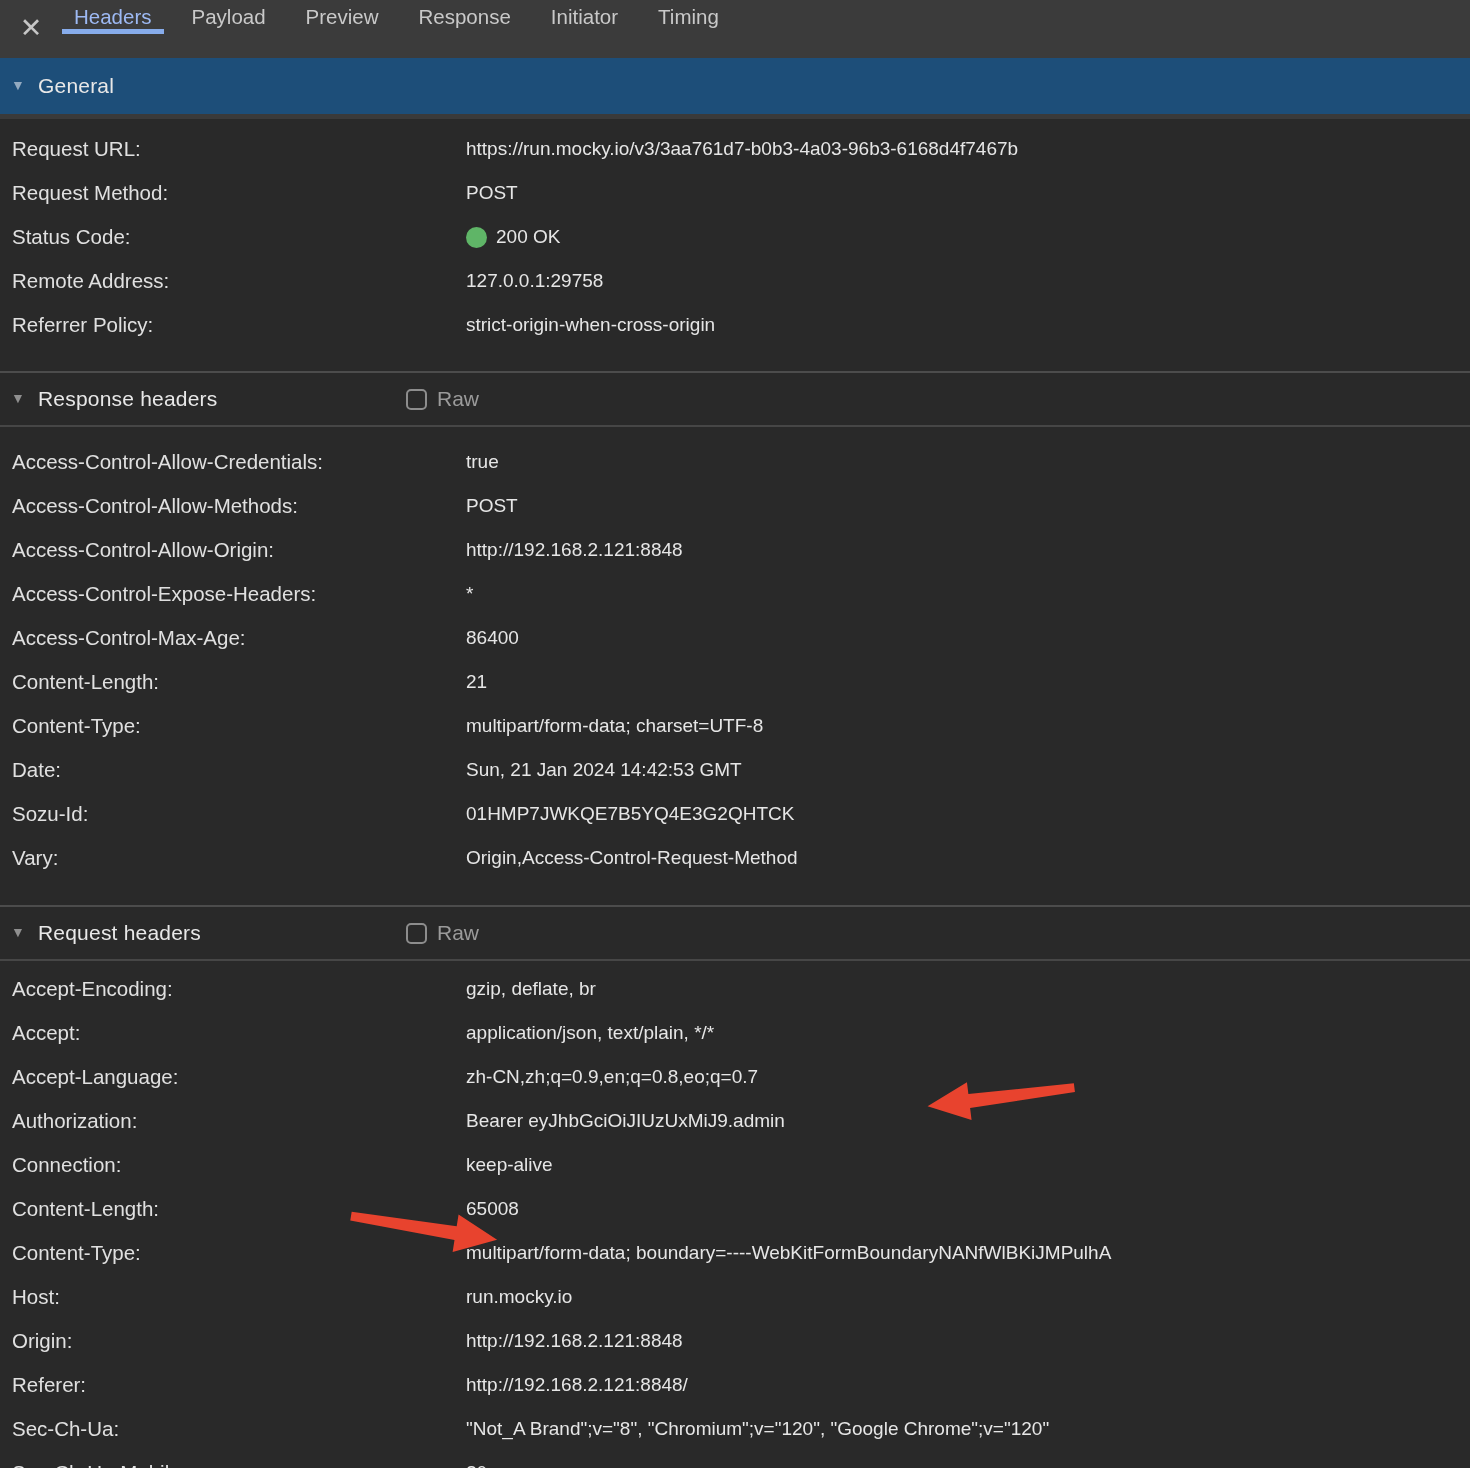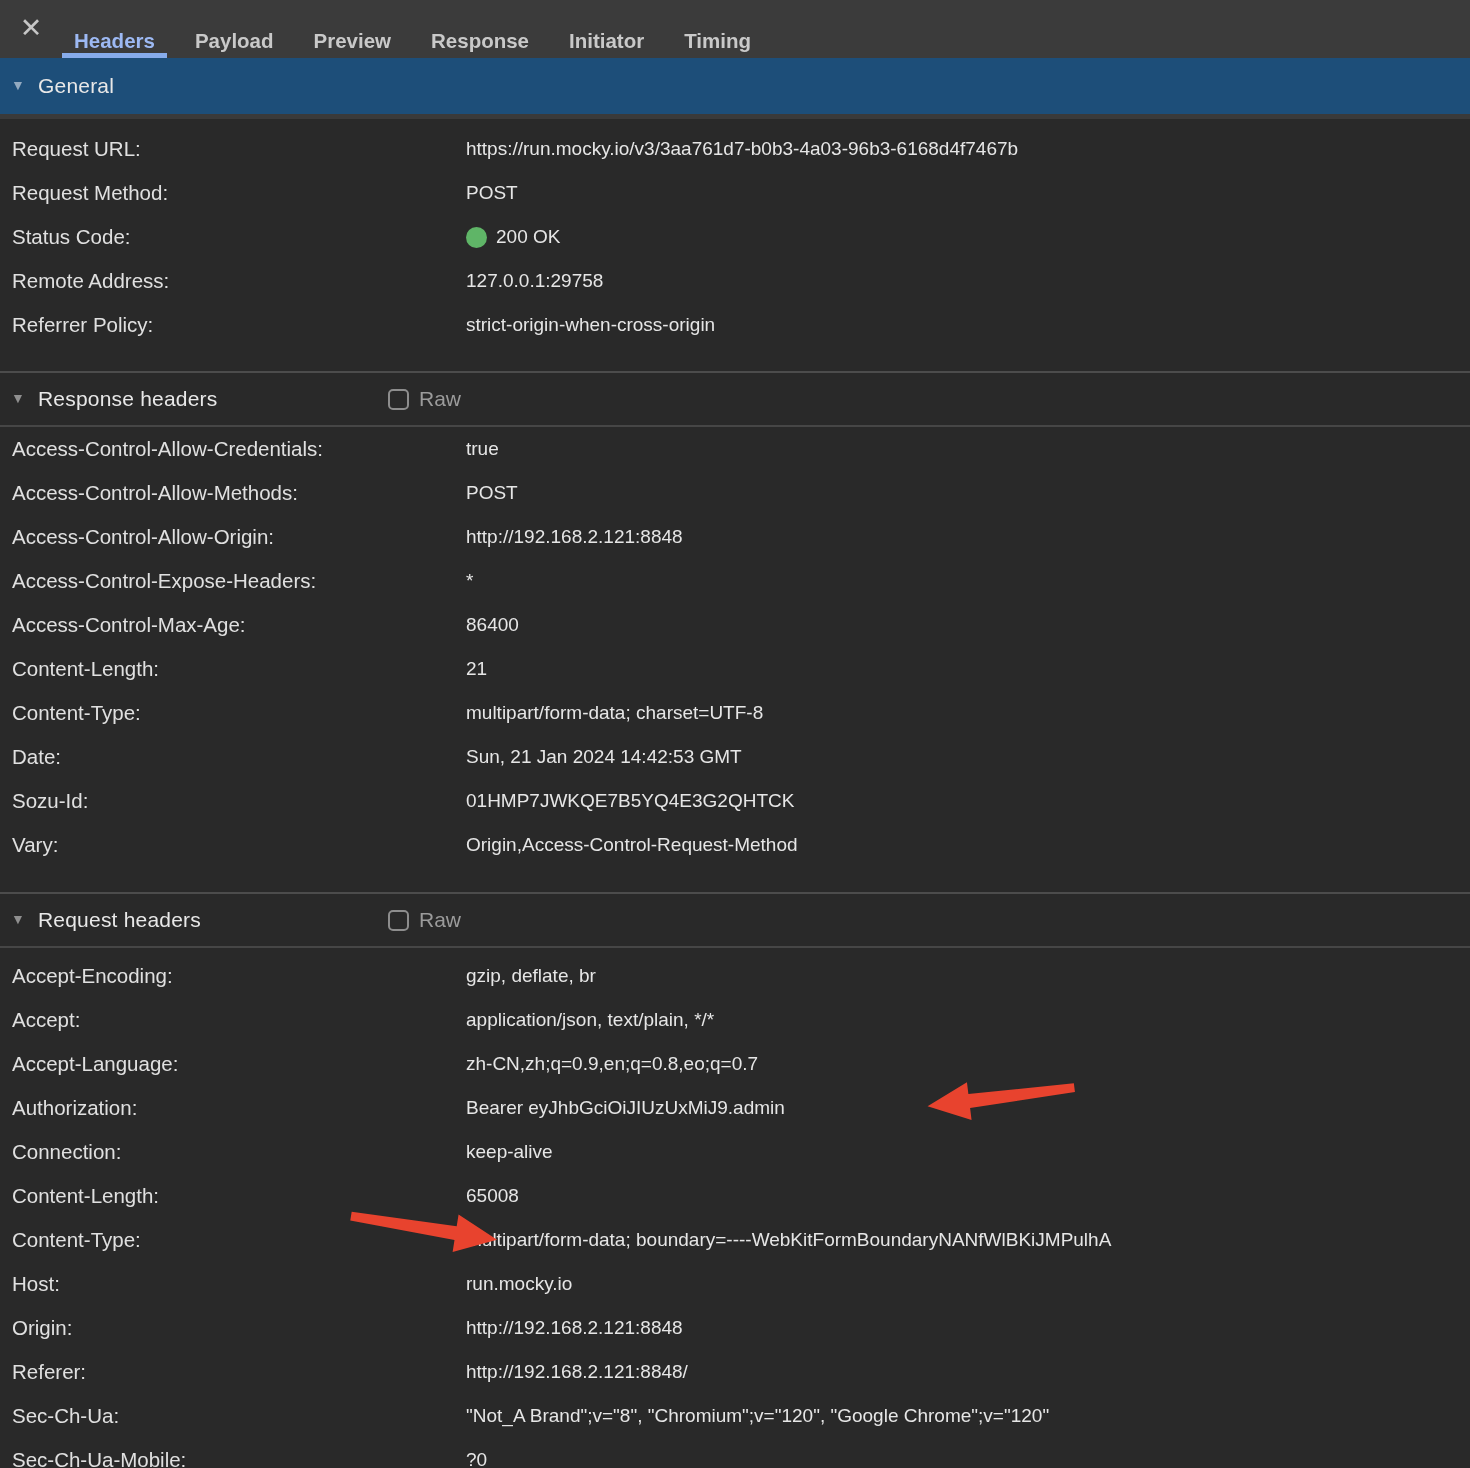--- a/index.html
+++ b/index.html
@@ -14,21 +14,21 @@
 
   
   .tabbar {
     height:58px; background:#3b3b3b;
     display:flex; align-items:stretch;
   }
   .close-btn {
     width:62px; display:flex; align-items:center; justify-content:center;
     color:#c6c6c6; font-size:27px; cursor:default; padding-bottom:2px;
   }
-  .tabs { display:flex; align-items:flex-end;font-weight:bold; }
+  .tabs { display:flex; align-items:flex-start; }
   .tab {
     display:flex; align-items:center;
     padding:0 12px; margin-right:16px;
     font-size:20.5px; color:#c9c9c9;
     border-bottom:5px solid transparent; padding-top:5px;
   }
   .tab.active { color:#9db9f3; border-bottom-color:#87aceb; }
 
   
   .section-bar {
@@ -39,31 +39,31 @@
   .section-bar.blue { background:#1d4e79; }
   .section-bar.blue .tri { color:#93aac0; }
   .section-bar.gray { background:#292929; border-top:2px solid #4c4c4c; border-bottom:2px solid #464646; height:56px; }
   .blue-bottom-strip { height:5px; background:#3a3a3a; }
   .tri {
     font-size:14px; color:#8f8f8f; width:20px; display:inline-block;
     text-align:center; margin-right:1px; transform:translateY(-1px);
   }
   .section-title { letter-spacing:0.2px;margin-left:9px; }
 
-  .raw-wrap { display:flex; align-items:center; position:absolute; left:388px; }
+  .raw-wrap { display:flex; align-items:center; position:absolute; left:406px; }
   .raw-box {
     width:21px; height:21px; border:2.5px solid #8d8d8d; border-radius:5px;
     display:inline-block; background:transparent;
   }
   .raw-label { color:#9b9b9b; font-size:21px; margin-left:10px; }
 
   
   .rows { padding-top:6px; }
   .rows.general { padding-top:8px; padding-bottom:24px; }
-  .rows.response { padding-top:0; padding-bottom:25px;border-radius:20px; }
+  .rows.response { padding-top:13px; padding-bottom:25px;border-radius:20px; }
   .row { height:44px; display:flex; align-items:center; }
   .row .hname {
     width:466px; flex:0 0 466px; padding-left:12px;
     font-size:20.5px; color:#e0e0e0; white-space:nowrap;
   }
   .row .hvalue {
     font-size:19px; color:#e6e6e6; white-space:nowrap;
     display:flex; align-items:center;
   }
   .status-dot {

